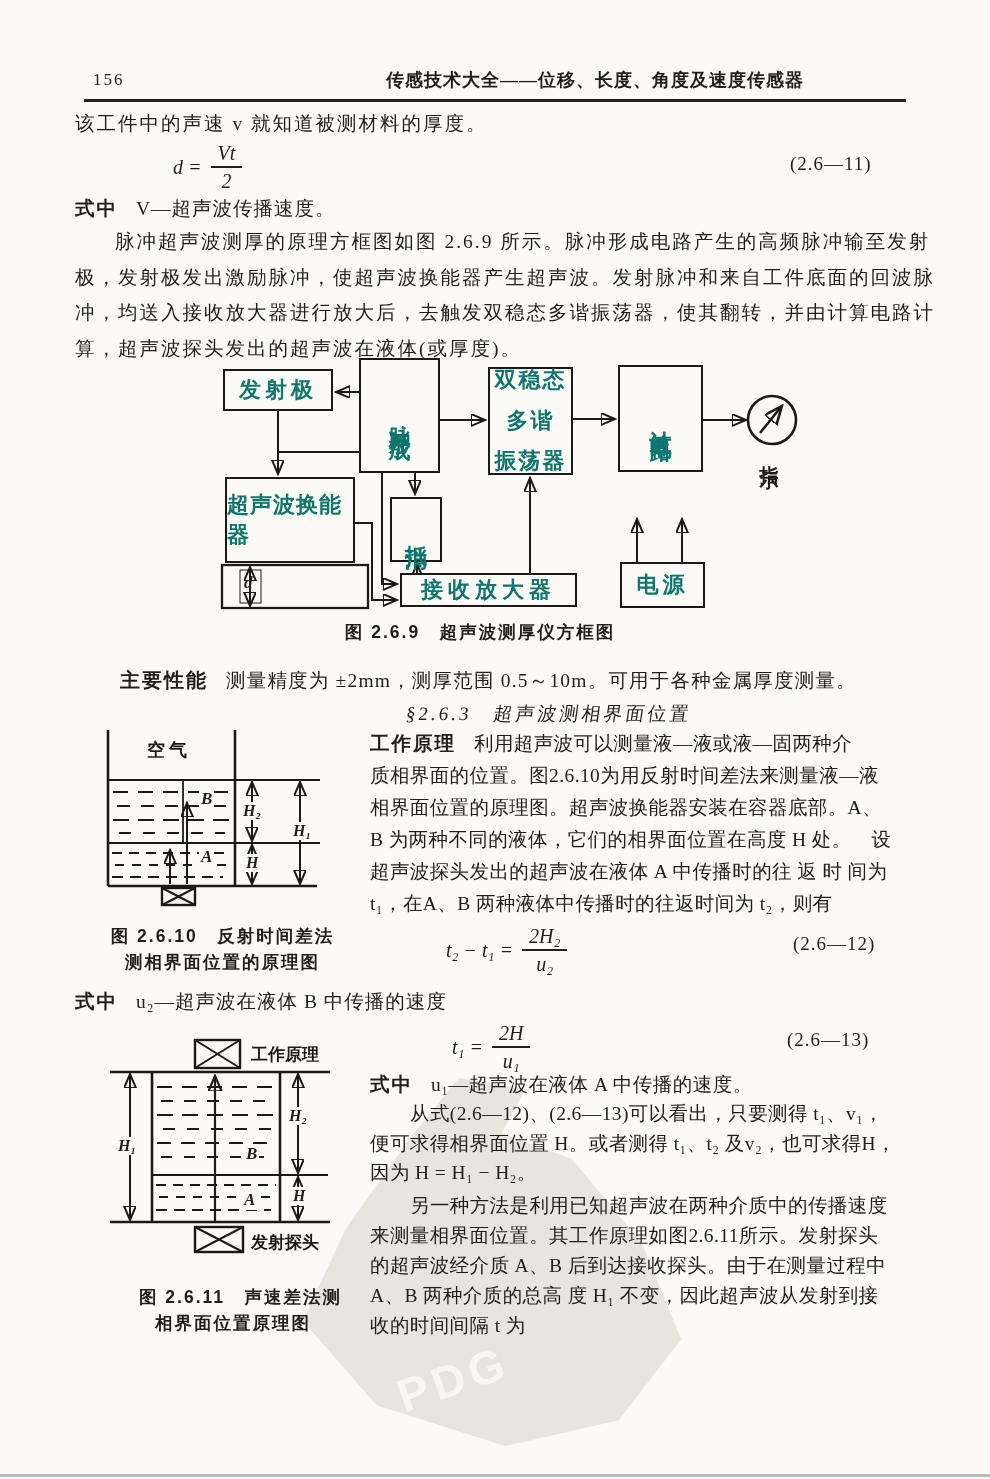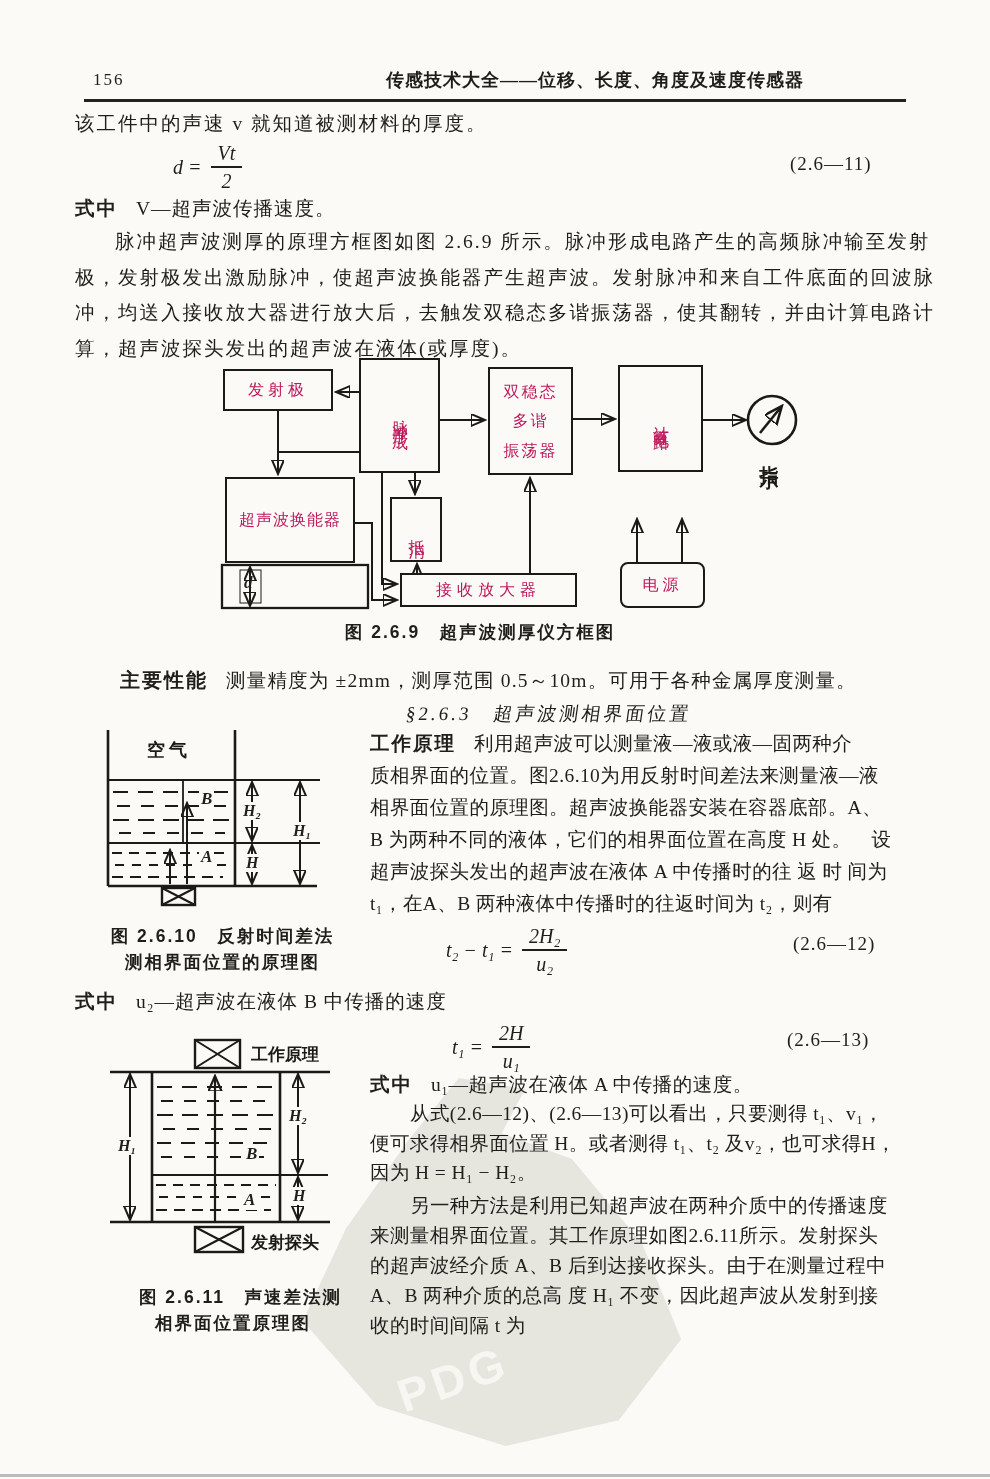--- a/index.html
+++ b/index.html
@@ -26,21 +26,21 @@
   
   .formula{display:flex;align-items:center;gap:9px;font-size:20px;font-style:italic;}
   .frac{display:inline-flex;flex-direction:column;align-items:center;line-height:1.2;}
   .frac .fnum{padding:0 7px 1px 7px;border-bottom:2px solid #201e1b;}
   .frac .fden{padding-top:1px;}
   .eqtag{font-size:19px;letter-spacing:1px;}
 
   
   .dbox{position:absolute;border:2.3px solid #1c1a17;background:#fbfaf6;display:flex;
         align-items:center;justify-content:center;font-family:"Liberation Sans","DejaVu Sans",sans-serif;
-        font-size:16px;font-weight:400;color:#be185d;box-sizing:border-box;}
+        font-size:22px;font-weight:700;color:#0f766e;box-sizing:border-box;}
   .vtext{writing-mode:vertical-rl;text-orientation:upright;letter-spacing:5px;}
   .hgap{letter-spacing:4px;}
   .multiline{flex-direction:column;line-height:1.85;letter-spacing:2px;}
   .figlabel{position:absolute;font-family:"Liberation Sans","DejaVu Sans",sans-serif;font-weight:700;
             font-size:17px;color:#1c1a17;white-space:nowrap;}
   .dimlabel{position:absolute;font-style:italic;font-weight:700;font-size:16px;background:#fbfaf6;
             padding:0 2px;line-height:1.1;}
   .caption{font-family:"Liberation Sans","DejaVu Sans",sans-serif;font-weight:700;font-size:17.5px;
            letter-spacing:2px;white-space:nowrap;}
   svg{position:absolute;left:0;top:0;}
@@ -134,21 +134,21 @@
     <div class="dbox vtext" style="left:190px;top:145px;width:52px;height:65px;letter-spacing:3px;">抵消</div>
     <div class="dbox" style="left:25px;top:125px;width:130px;height:86px;letter-spacing:1px;">
         <span></span>
         <span></span>
         <span style="letter-spacing:1px;"></span>
         <span></span>
         <span></span>
         <span>超声波换能器</span>
       </div>
     <div class="dbox" style="left:200px;top:221px;width:177px;height:34px;letter-spacing:5px;">接收放大器</div>
-    <div class="dbox hgap" style="left:420px;top:210px;width:85px;height:46px;border-radius:8px;">电源</div>
+    <div class="dbox hgap" style="left:420px;top:210px;width:85px;height:46px;">电源</div>
     <div class="figlabel vtext" style="left:556px;top:98px;font-size:19px;letter-spacing:6px;">指示</div>
     <div class="abs it b" style="left:44px;top:221px;font-size:17px;">d</div>
     <div class="abs caption" style="left:0;top:268px;width:560px;text-align:center;">图 2.6.9　超声波测厚仪方框图</div>
   </div>
 
   <div class="abs lblrow content" style="left:120px;top:667px;">
     <span class="lbl" style="font-size:20px;">主要性能</span>
     <span class="line" style="letter-spacing:1.2px;">测量精度为 ±2mm，测厚范围 0.5～10m。可用于各种金属厚度测量。</span>
   </div>
 

